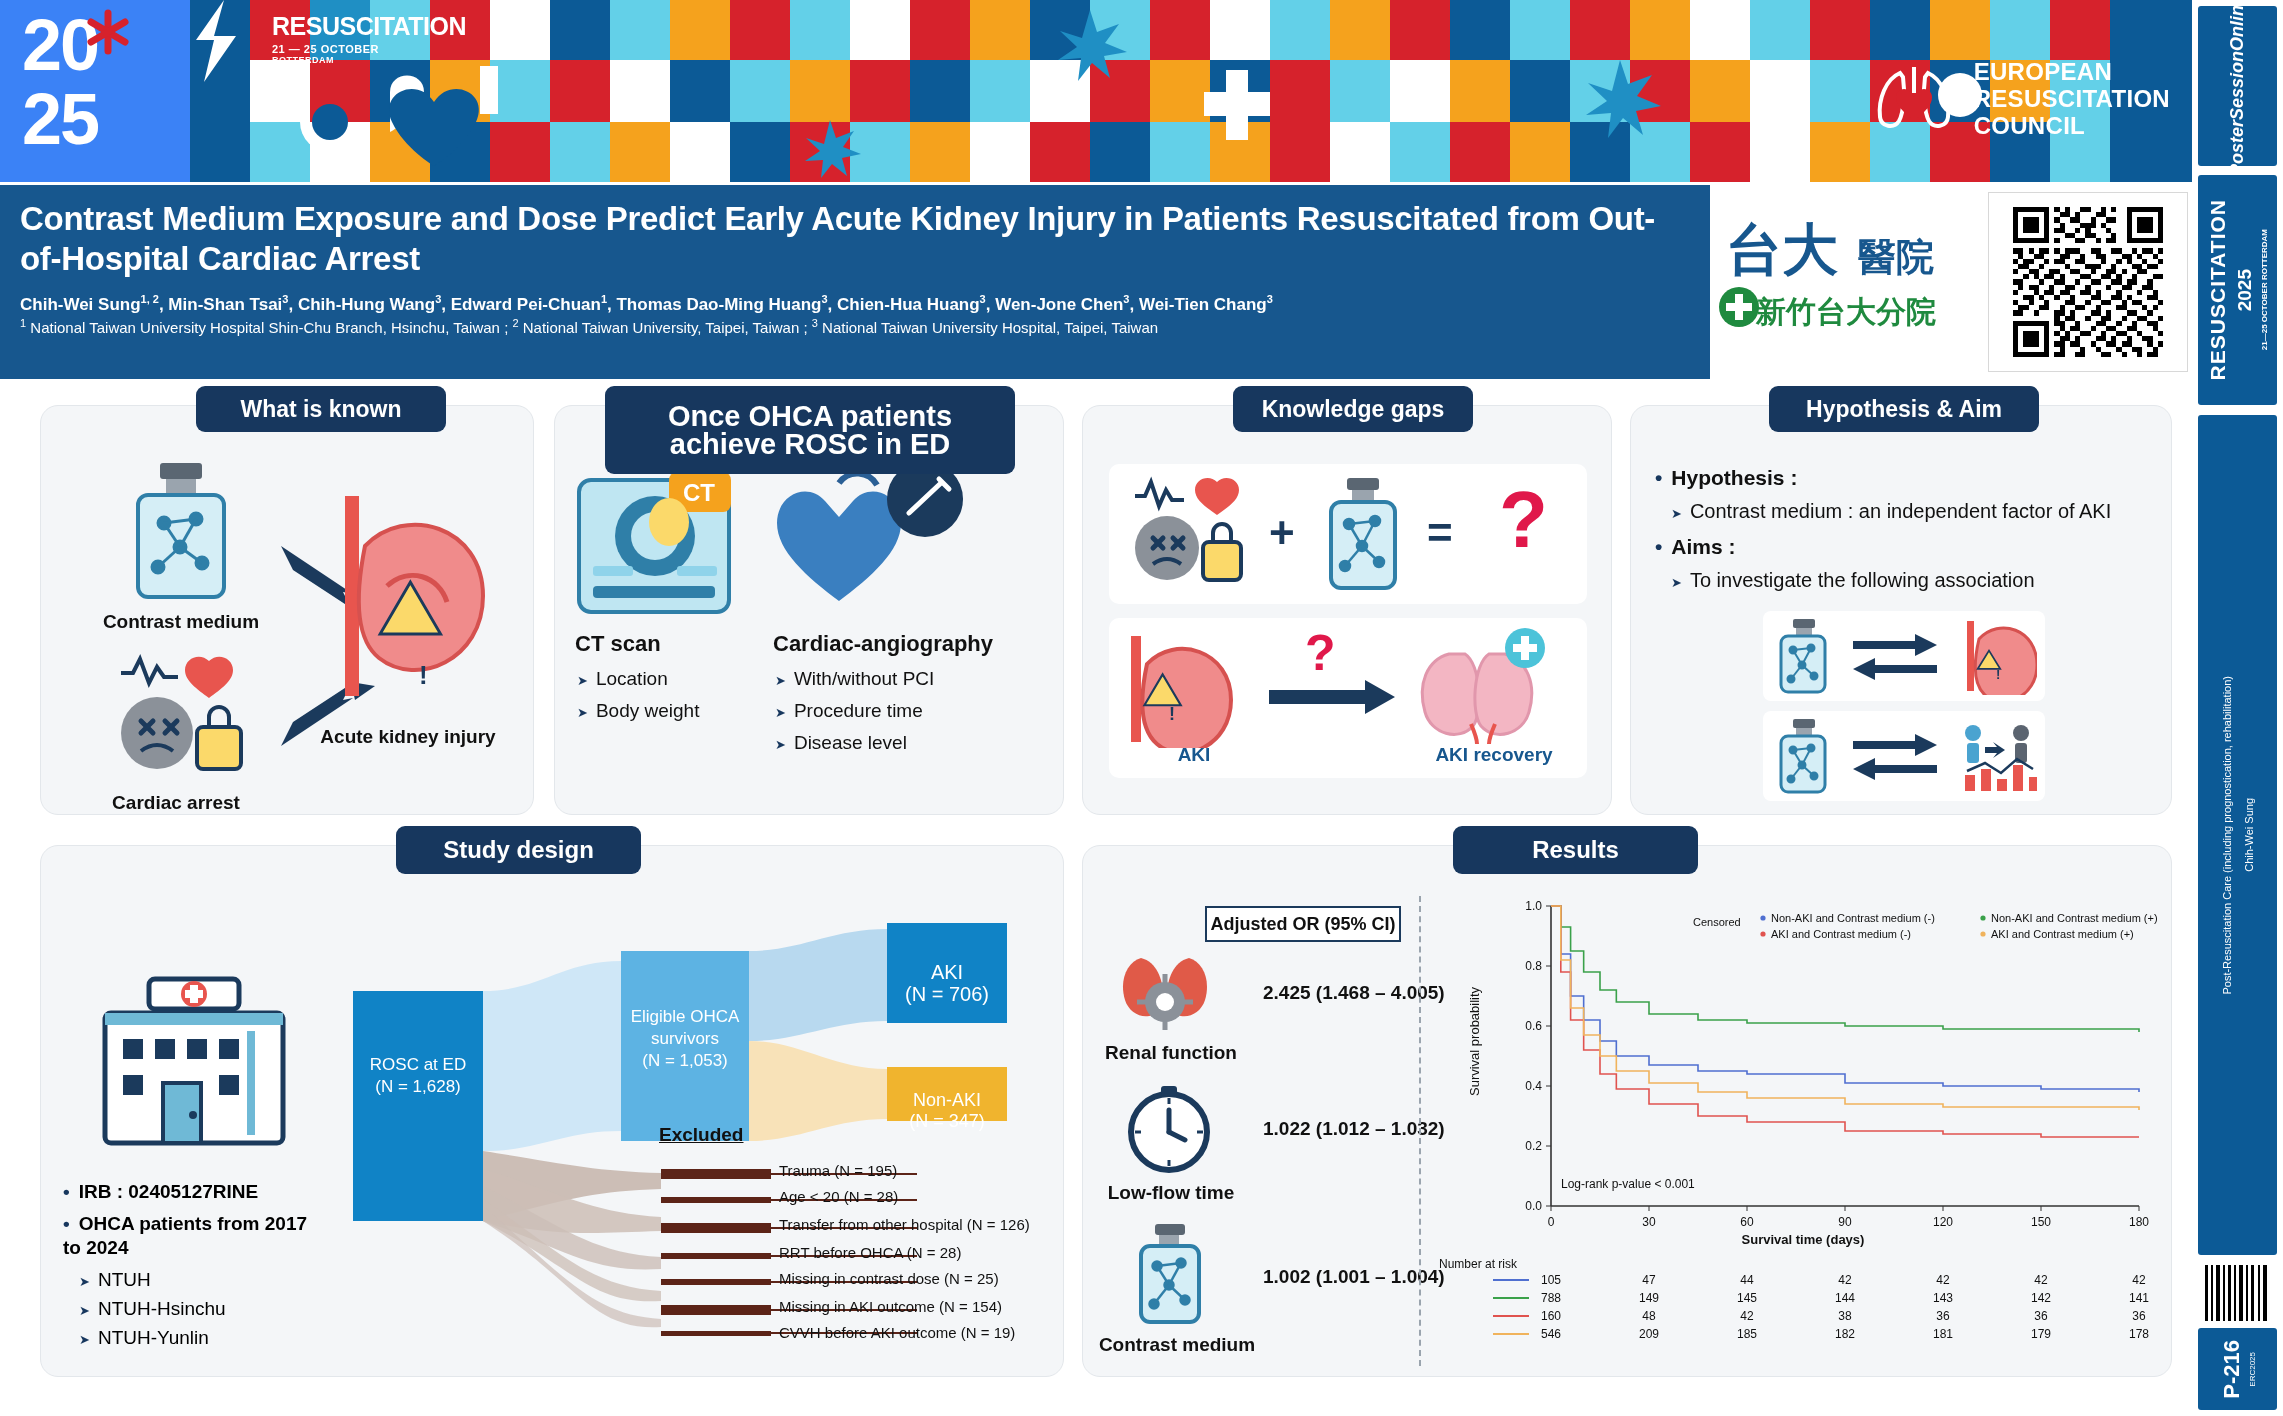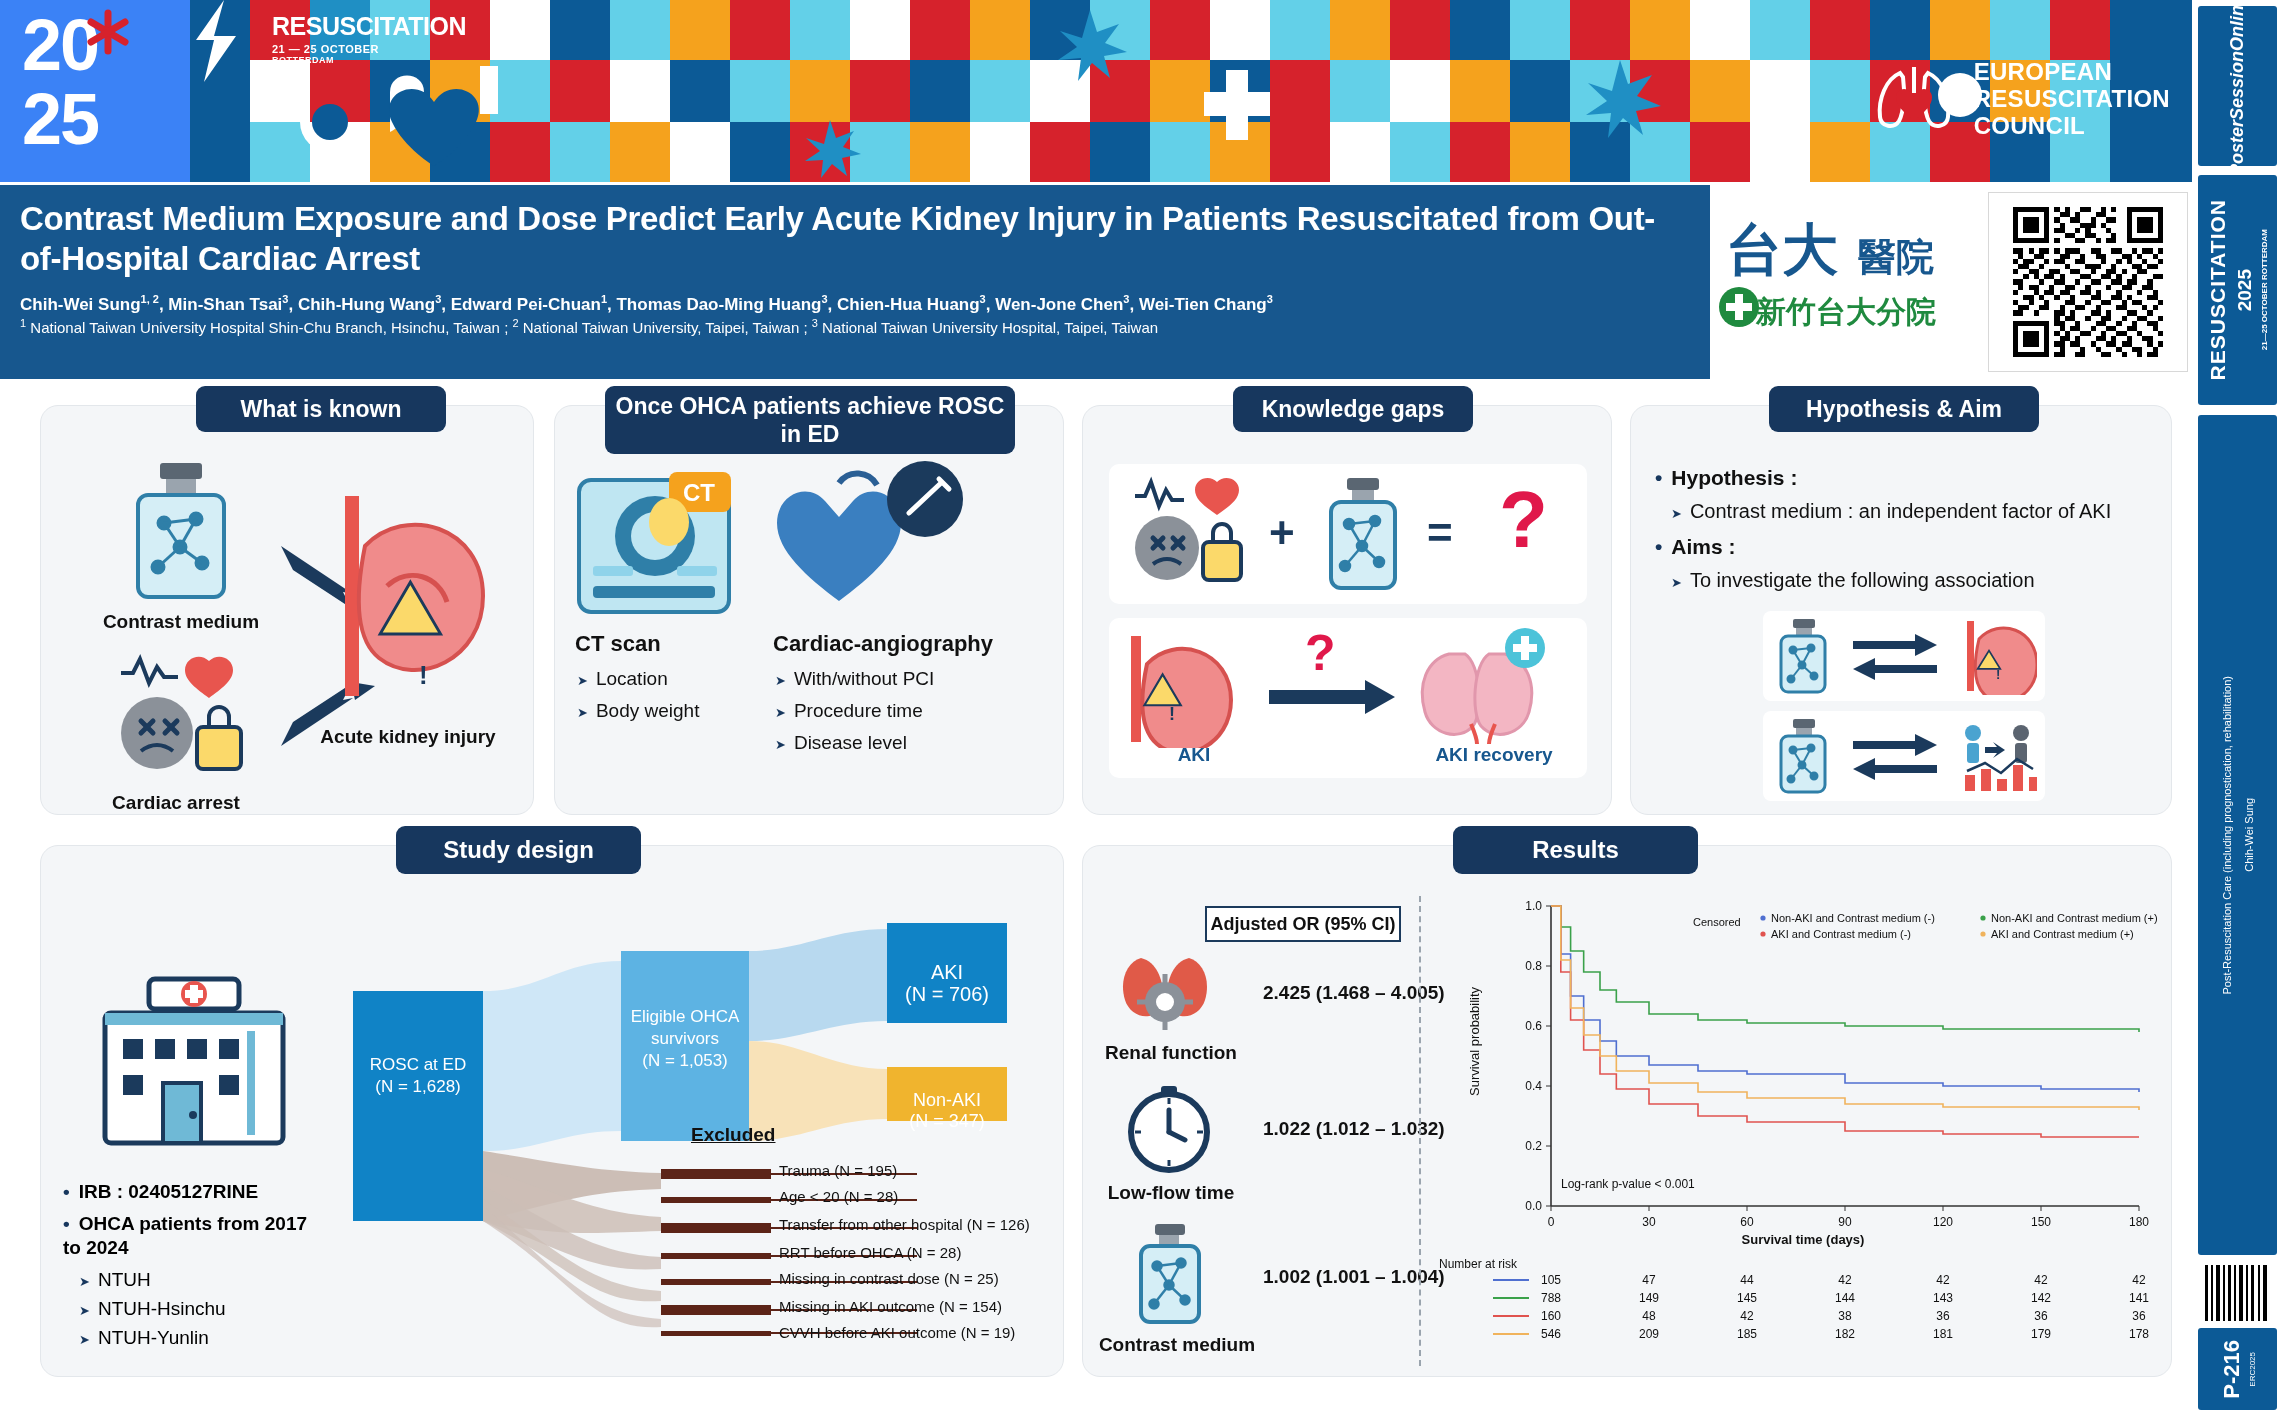--- a/index.html
+++ b/index.html
@@ -575,21 +575,21 @@
         <line x1="166" y1="18" x2="176" y2="28"></line>
       </g>
     </svg>
     <div style="position:absolute;left:218px;top:225px;font-size:22px;font-weight:700;color:#111;">Cardiac-angiography</div>
     <ul class="bul" style="position:absolute;left:220px;top:262px;">
       <li class="barrow sm" style="margin-bottom:10px;">With/without PCI</li>
       <li class="barrow sm" style="margin-bottom:10px;">Procedure time</li>
       <li class="barrow sm">Disease level</li>
     </ul>
 
-    <div class="cap" style="left:50px;top:-20px;width:410px;height:68px;font-size:23px;line-height:28px;padding:4px 10px;">Once OHCA patients achieve ROSC in ED</div>
+    <div class="cap" style="left:50px;top:-20px;width:410px;height:88px;font-size:29px;line-height:28px;padding:4px 10px;">Once OHCA patients achieve ROSC in ED</div>
   </div>
 
   <div class="card" style="left:1082px; top:405px; width:530px; height:410px;">
     <div style="position:absolute;left:26px;top:58px;width:478px;height:140px;background:#fff;border-radius:10px;">
       <svg style="position:absolute;left:10px;top:8px;" width="150" height="124" viewBox="0 0 150 124">
         <path d="M16 24 l10 0 l6 -14 l8 24 l7 -16 l6 10 l12 0" fill="none" stroke="#1b3a5c" stroke-width="4"></path>
         <path d="M98 10 c-8 -8 -22 -3 -22 8 c0 10 11 17 22 25 c11 -8 22 -15 22 -25 c0 -11 -14 -16 -22 -8 z" fill="#e8554e"></path>
         <circle cx="48" cy="76" r="32" fill="#8b9199"></circle>
         <g stroke="#1b3a5c" stroke-width="5" stroke-linecap="round">
           <line x1="34" y1="66" x2="44" y2="76"></line>
@@ -813,21 +813,21 @@
     </div>
     <div class="flowbox" style="left:846px;top:96px;width:120px;height:82px;flex-direction:column;font-size:20px;">
       <span>AKI</span>
       <span>(N = 706)</span>
     </div>
     <div class="flowbox" style="left:846px;top:238px;width:120px;height:54px;flex-direction:column;font-size:18px;line-height:21px;">
       <span>Non-AKI</span>
       <span>(N = 347)</span>
     </div>
 
-    <div style="position:absolute;left:618px;top:278px;font-size:19px;font-weight:700;color:#111;text-decoration:underline;margin-left:32px;">Excluded</div>
+    <div style="position:absolute;left:618px;top:278px;font-size:19px;font-weight:700;color:#111;text-decoration:underline;">Excluded</div>
     <div class="exlabel" style="left:738px;top:316px;">Trauma (N = 195)</div>
     <div class="exlabel" style="left:738px;top:342px;">Age &lt; 20 (N = 28)</div>
     <div class="exlabel" style="left:738px;top:370px;">Transfer from other hospital (N = 126)</div>
     <div class="exlabel" style="left:738px;top:398px;">RRT before OHCA (N = 28)</div>
     <div class="exlabel" style="left:738px;top:424px;">Missing in contrast dose (N = 25)</div>
     <div class="exlabel" style="left:738px;top:452px;">Missing in AKI outcome (N = 154)</div>
     <div class="exlabel" style="left:738px;top:478px;">CVVH before AKI outcome (N = 19)</div>
   </div>
 
   <div class="card" style="left:1082px; top:845px; width:1090px; height:532px;">

